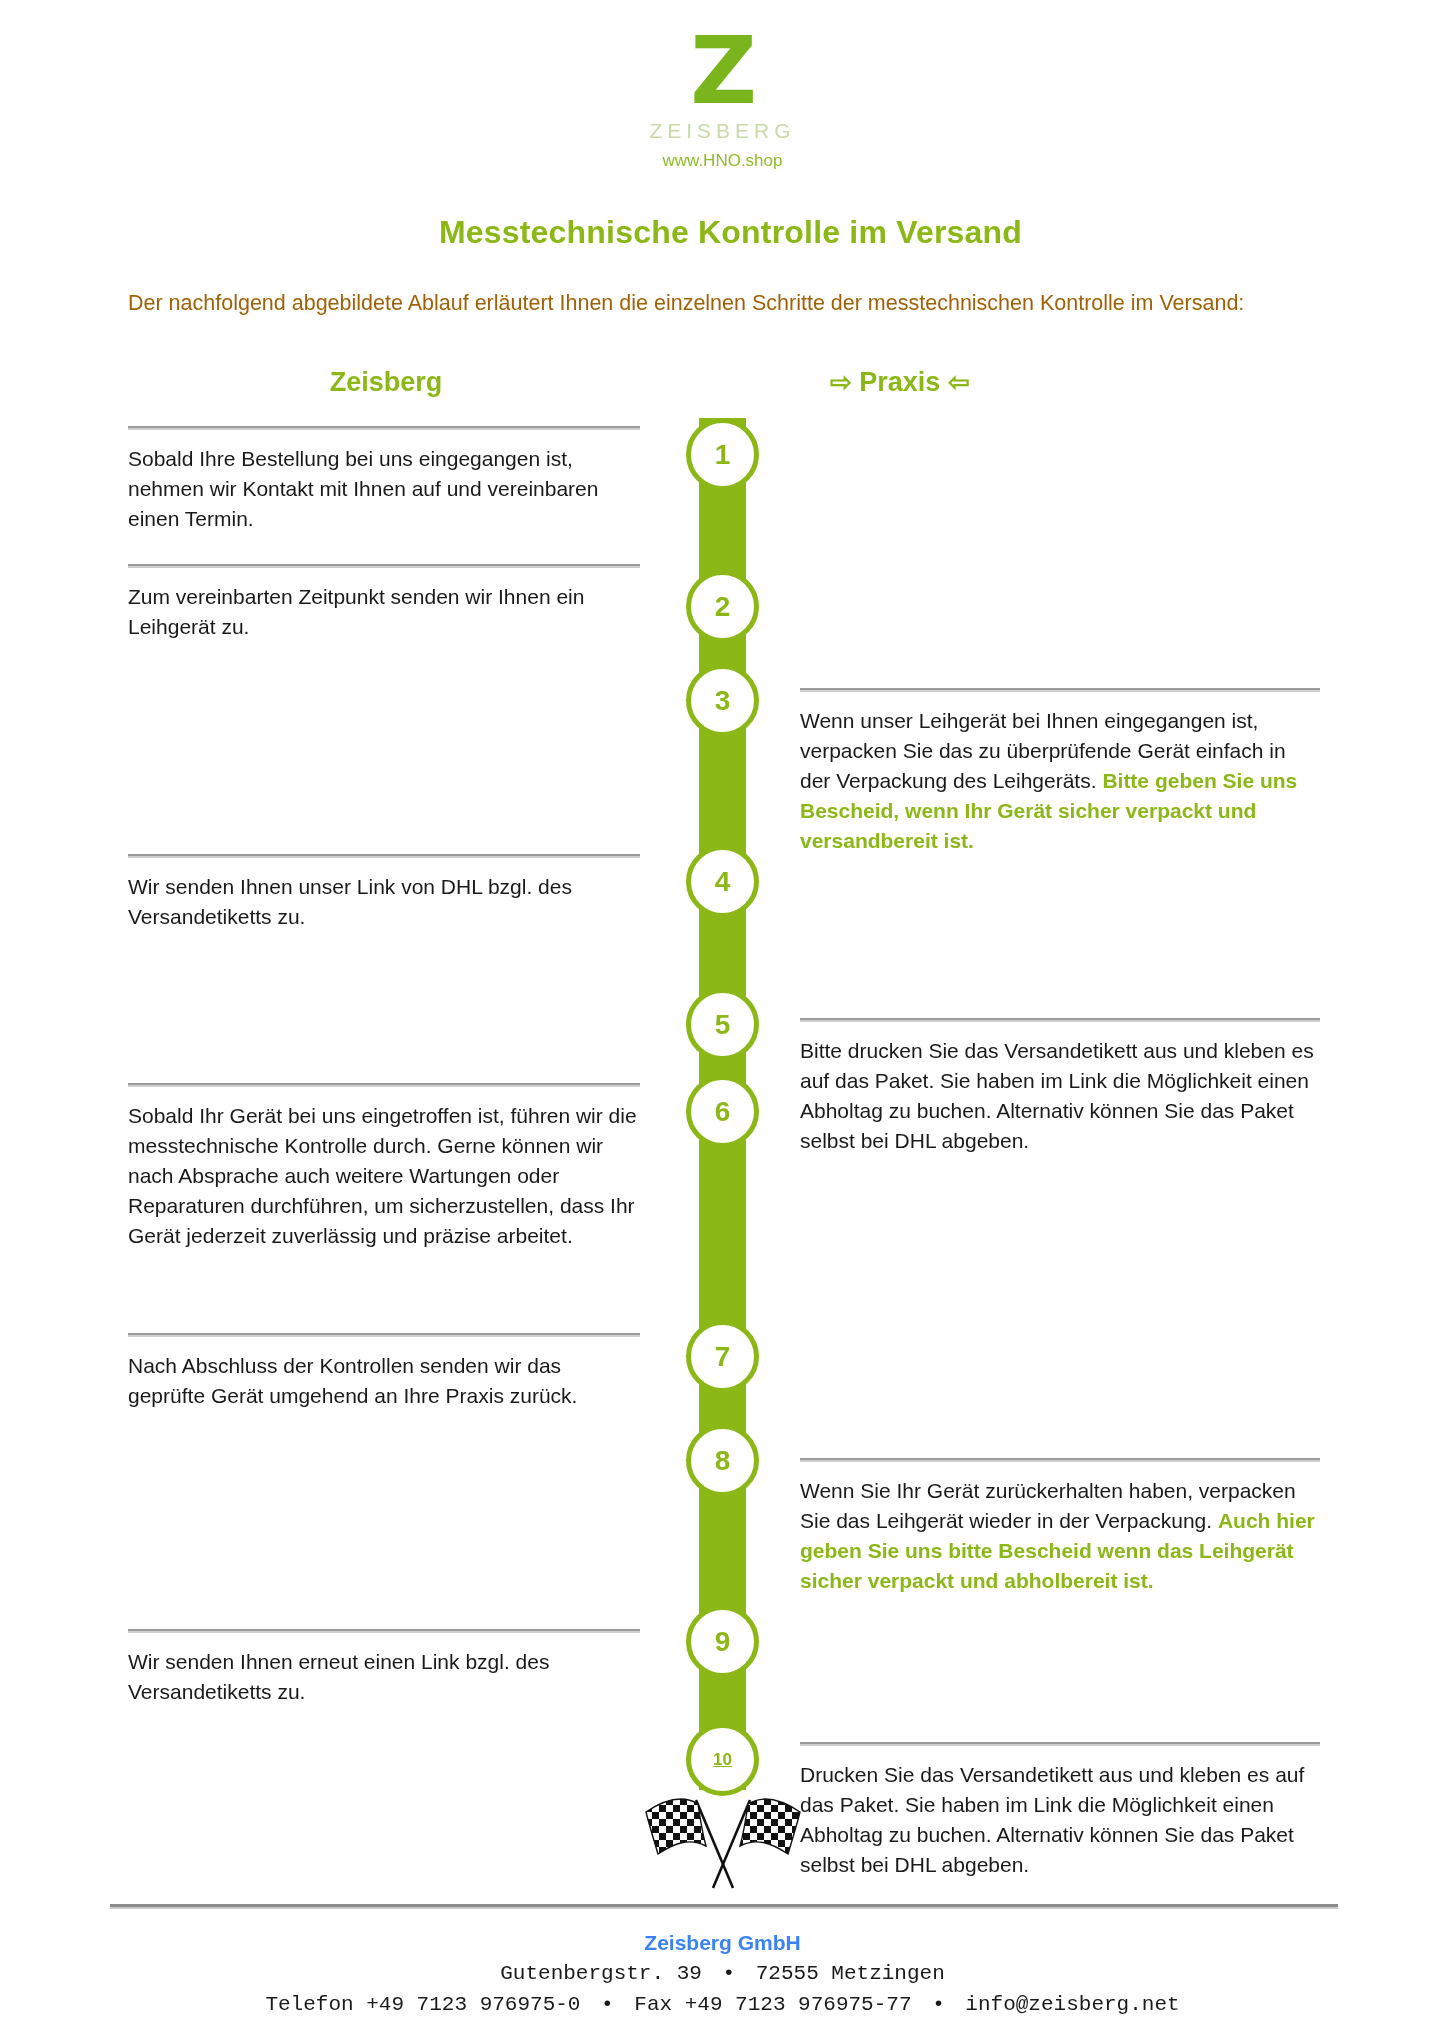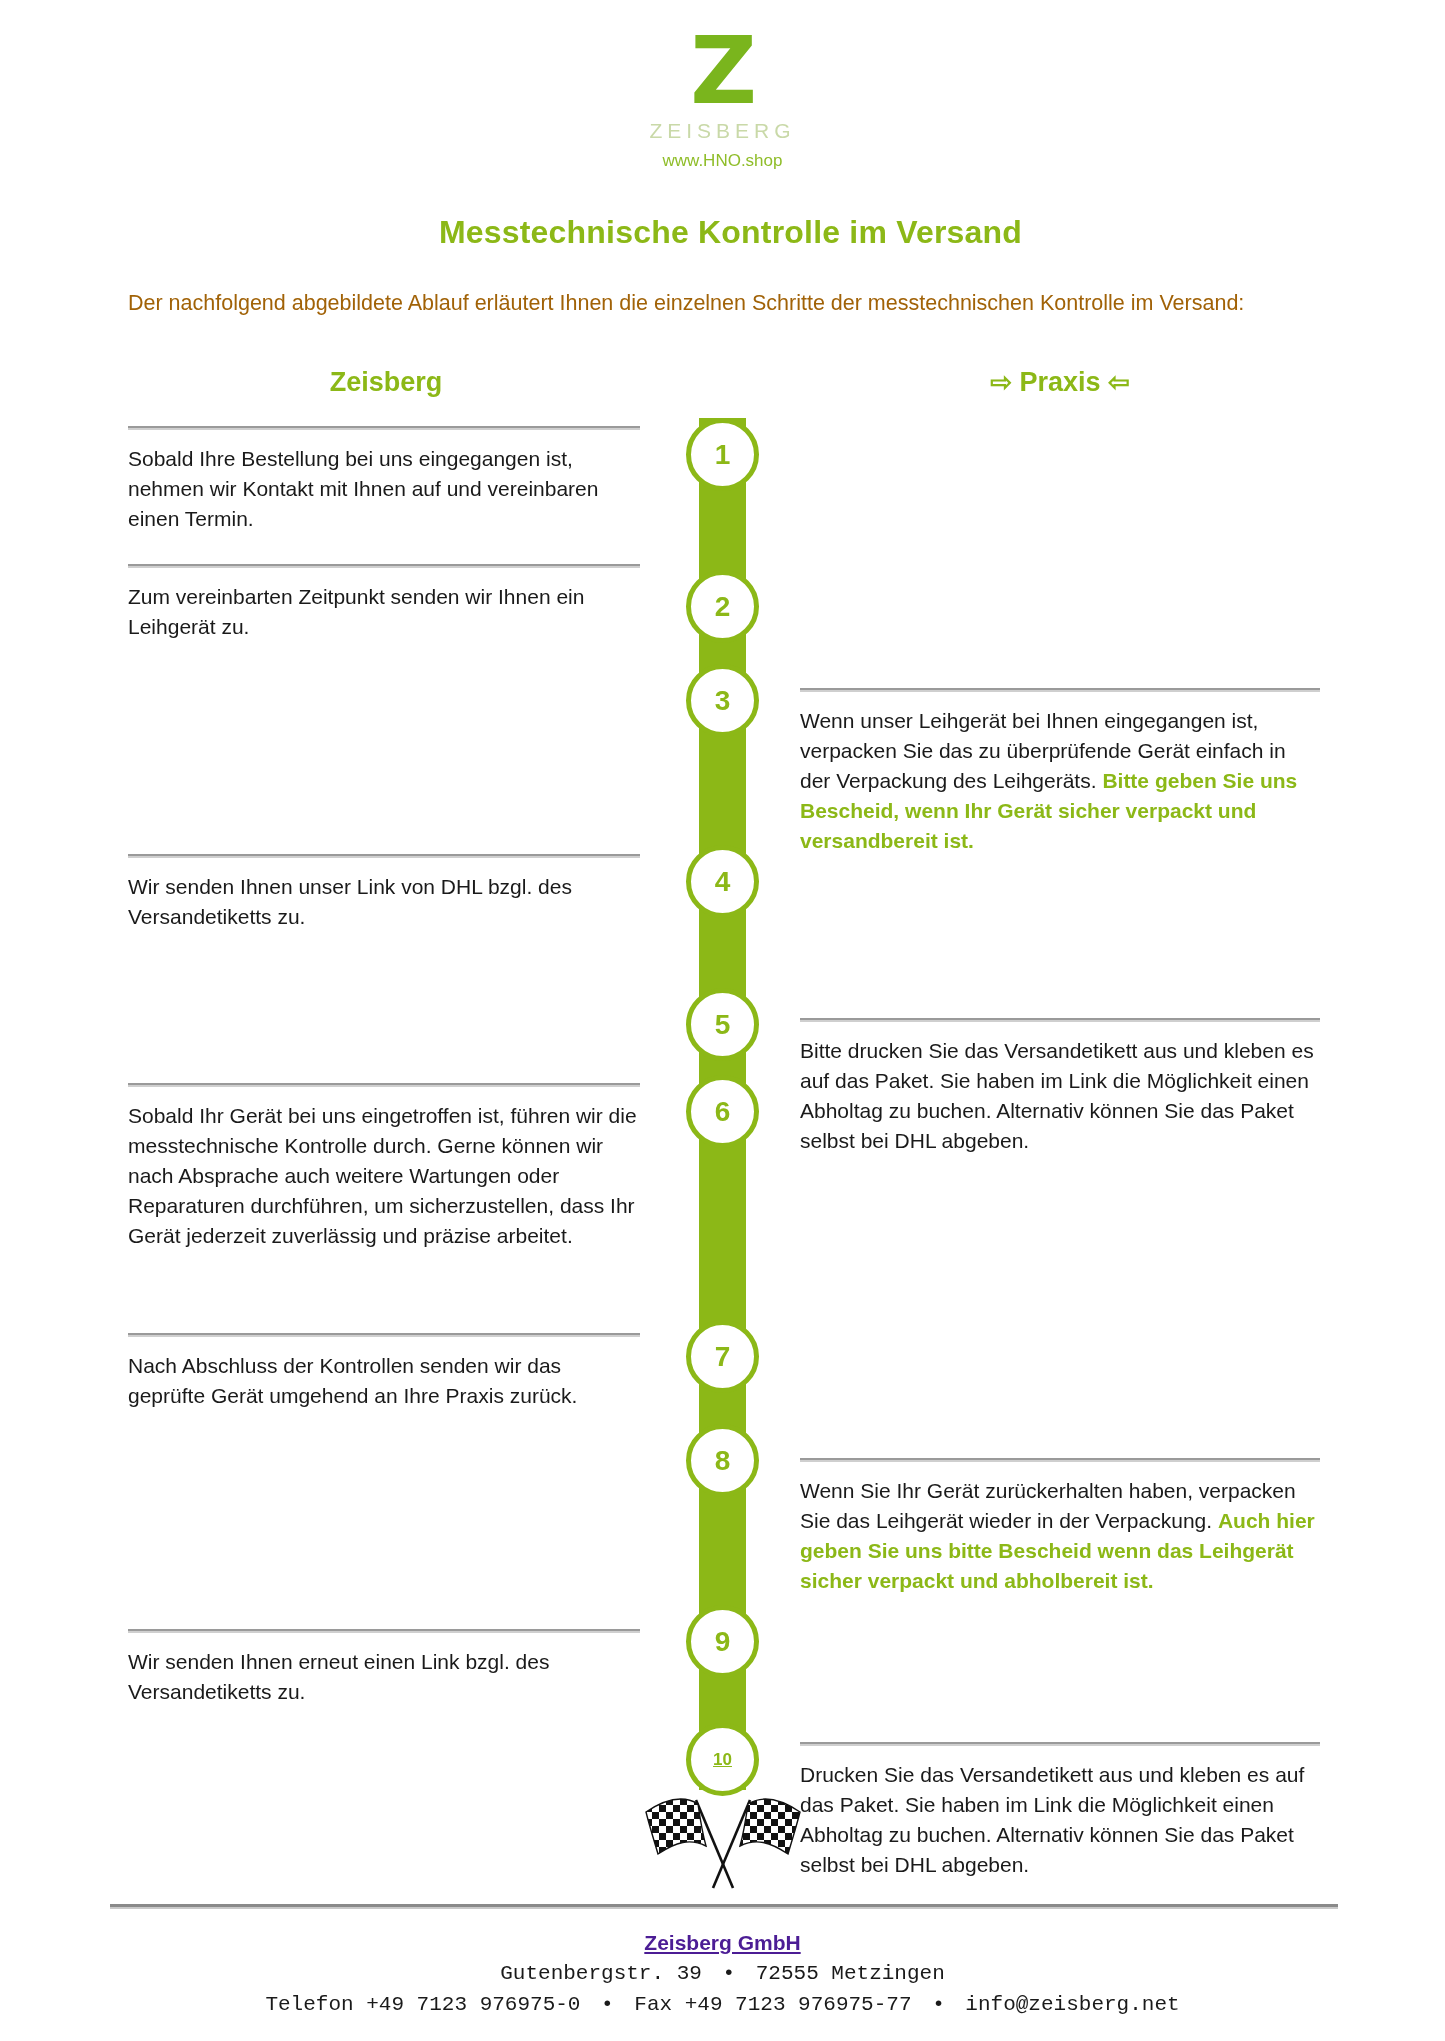--- a/index.html
+++ b/index.html
@@ -78,21 +78,21 @@
 
   
   .col-head {
     position: absolute;
     top: 367px;
     font-size: 27px;
     font-weight: bold;
     color: #8cb817;
   }
   .col-head.left  { left: 128px; width: 516px; text-align: center; }
-  .col-head.right { left: 800px; width: 520px; text-align: center; }
+  .col-head.right { left: 830px; width: 520px; }
   .col-head .arrow { font-size: 26px; }
 
   
   .timeline-bar {
     position: absolute;
     left: 699px;
     top: 418px;
     width: 47px;
     height: 1372px;
     background: #8cb817;
@@ -152,23 +152,22 @@
   .footer {
     position: absolute;
     left: 0;
     top: 1928px;
     width: 1445px;
     text-align: center;
   }
   .footer .company {
     font-size: 21px;
     font-weight: bold;
-    color: #4c1d95;
+    color: #3b82f6;
     line-height: 30px;
-    text-decoration: underline;
   }
   .footer .addr,
   .footer .contact {
     font-size: 21px;
     color: #1a1a1a;
     line-height: 31px;
     font-family: Liberation Mono, monospace;
   }
   .sep { display: inline-block; padding: 0 8px; }
 </style>

